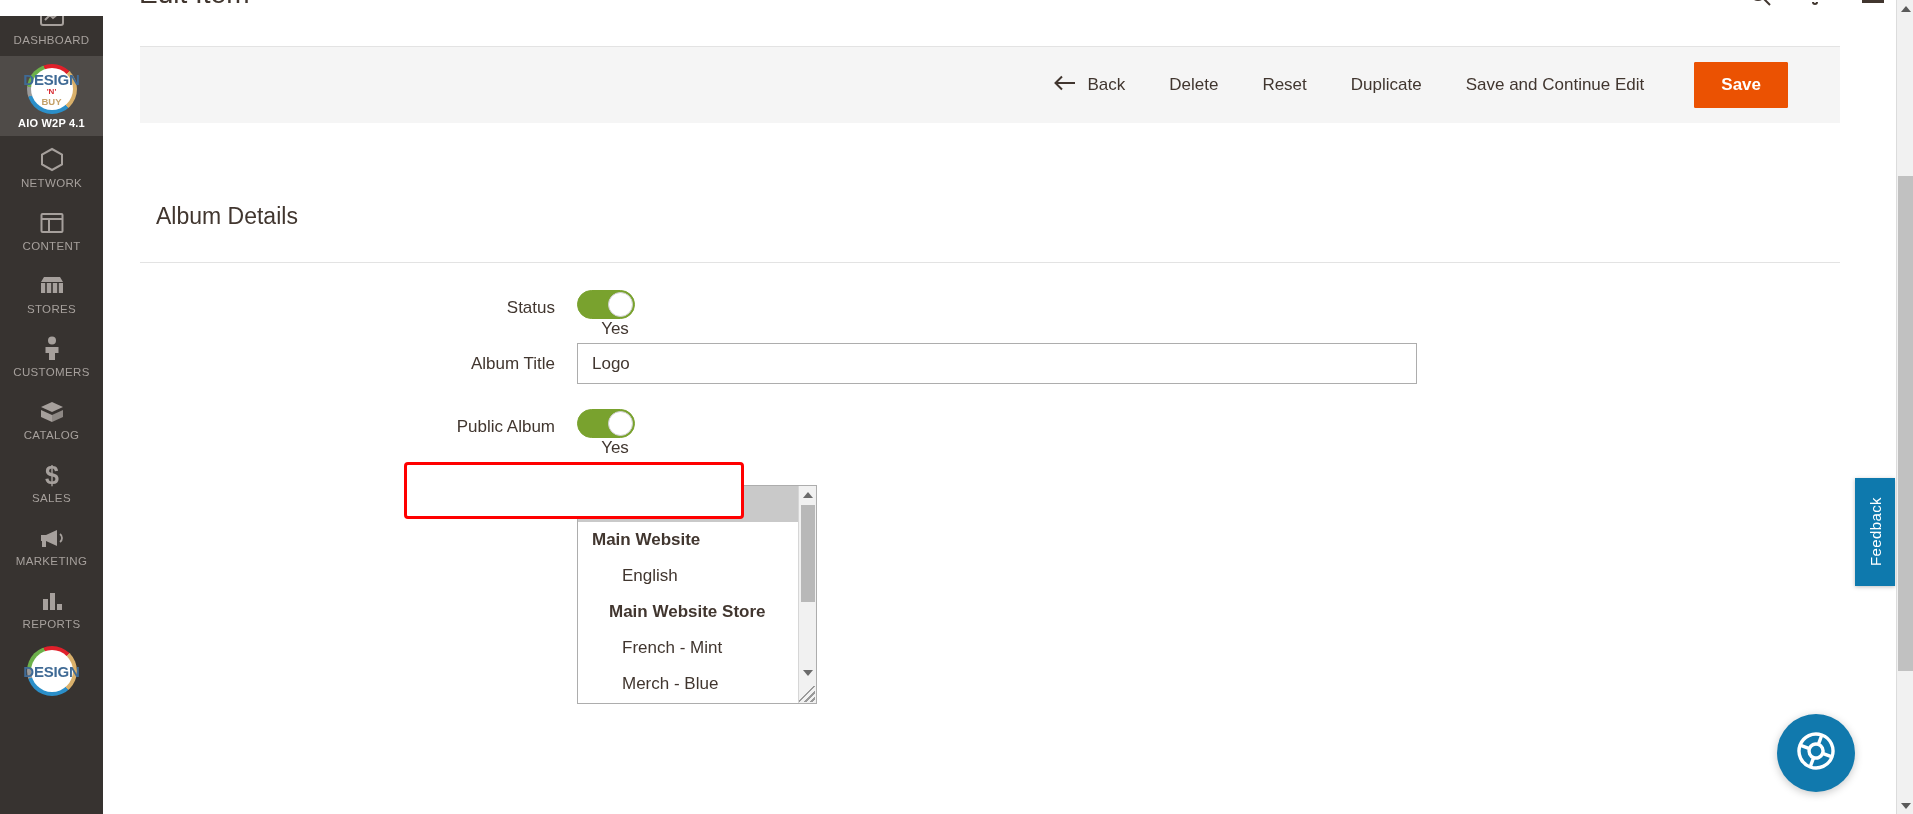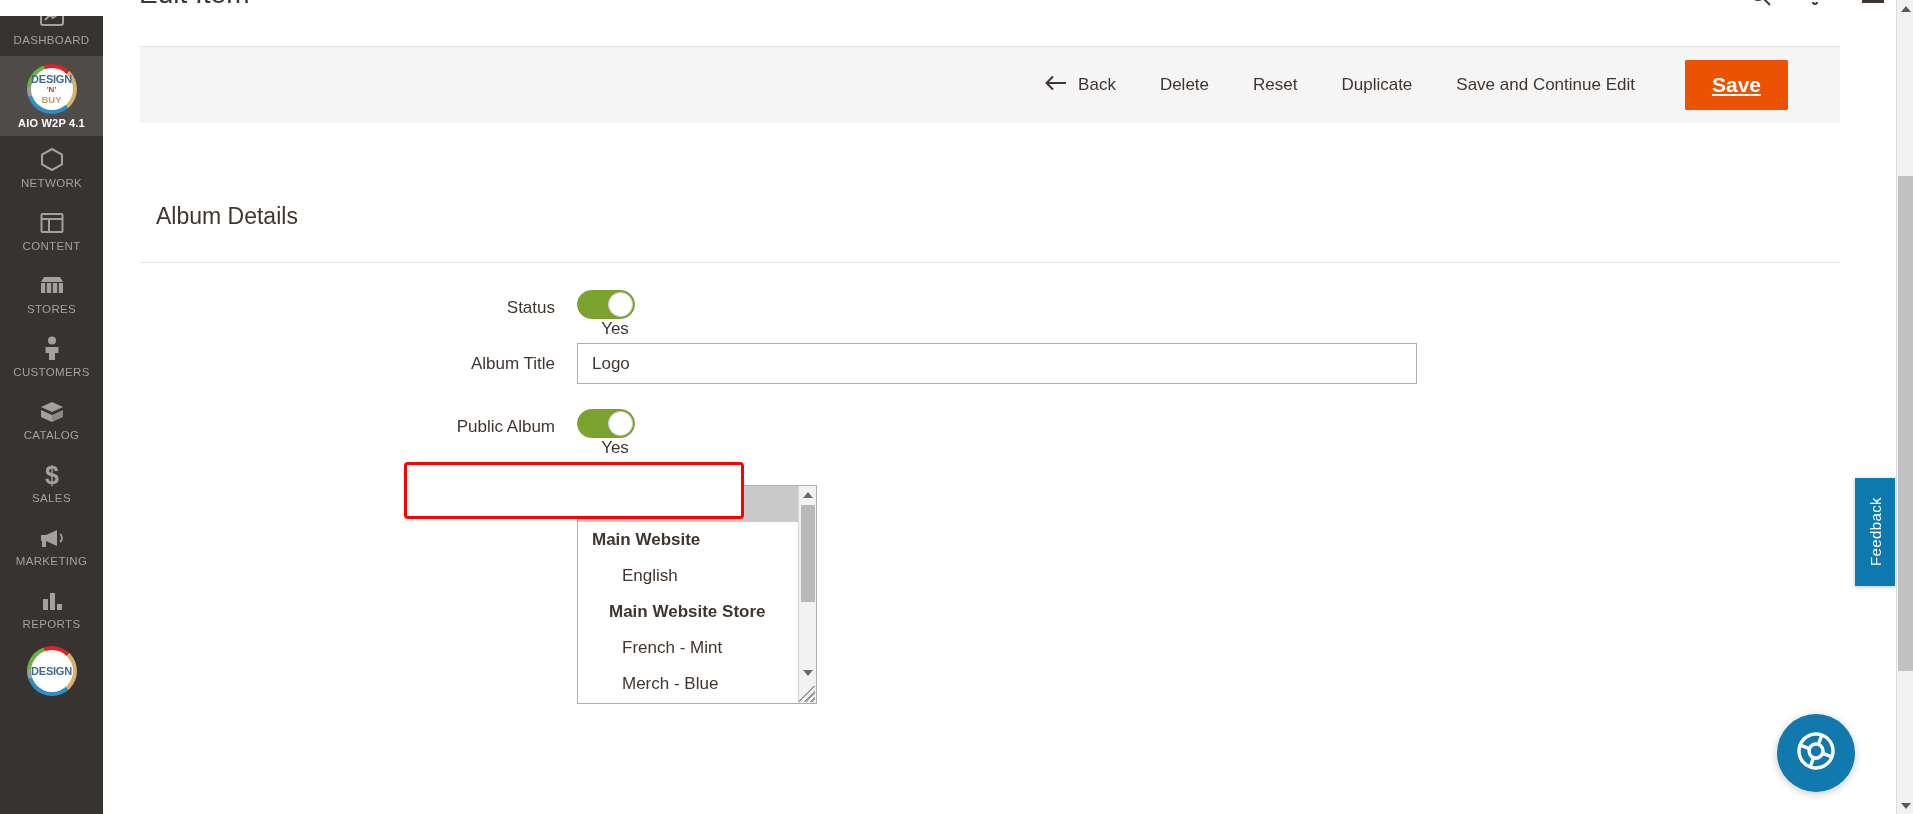--- a/index.html
+++ b/index.html
@@ -47,21 +47,21 @@
         #d9b06a 205deg 300deg,
         #2b8fc9 300deg 360deg);
     margin-bottom: 3px;
   }
   .logo-badge .inner {
     position: absolute; left: 4px; top: 4px; right: 4px; bottom: 4px;
     border-radius: 50%; background: #ffffff;
     display: flex; flex-direction: column; align-items: center; justify-content: center;
     line-height: 1;
   }
-  .logo-badge .l1 { font-size: 11px; font-weight: 700; color: #3f6a95; letter-spacing: -0.2px; }
+  .logo-badge .l1 { font-size: 15px; font-weight: 700; color: #3f6a95; letter-spacing: -0.2px; }
   .logo-badge .l2 { font-size: 8px; font-weight: 700; color: #d8272f; margin: 1px 0; }
   .logo-badge .l3 { font-size: 9.5px; font-weight: 700; color: #c3a169; }
   .logo-ver { font-size: 11px; color: #ffffff; font-weight: 600; letter-spacing: 0.2px; }
   .logo-item-bottom { background: transparent; padding-top: 6px; }
 
   
   .page-head {
     position: absolute; left: 103px; top: 0; right: 0; height: 33px;
     background: #ffffff; overflow: hidden;
   }
@@ -82,24 +82,23 @@
   }
   .tb-btn {
     background: none; border: none; cursor: pointer;
     font-family: inherit; font-size: 17px; color: #41362f;
     padding: 10px 22px; white-space: nowrap;
     display: flex; align-items: center; gap: 11px;
   }
   .tb-btn.back { padding-left: 12px; }
   .tb-save {
     background: #eb5202; border: 1px solid #eb5202; color: #ffffff;
-    font-family: inherit; font-size: 21px; font-weight: 600;
+    font-family: inherit; font-size: 17px; font-weight: 600;
     padding: 12px 26px; cursor: pointer; margin-left: 28px;
     border-radius: 1px;
-    text-decoration: underline;
   }
 
   
   .section-title {
     position: absolute; left: 156px; top: 203px;
     font-size: 23px; color: #41362f; font-weight: 400;
   }
   .section-rule {
     position: absolute; left: 140px; top: 262px; width: 1700px;
     height: 1px; background: #e3e3e3;

